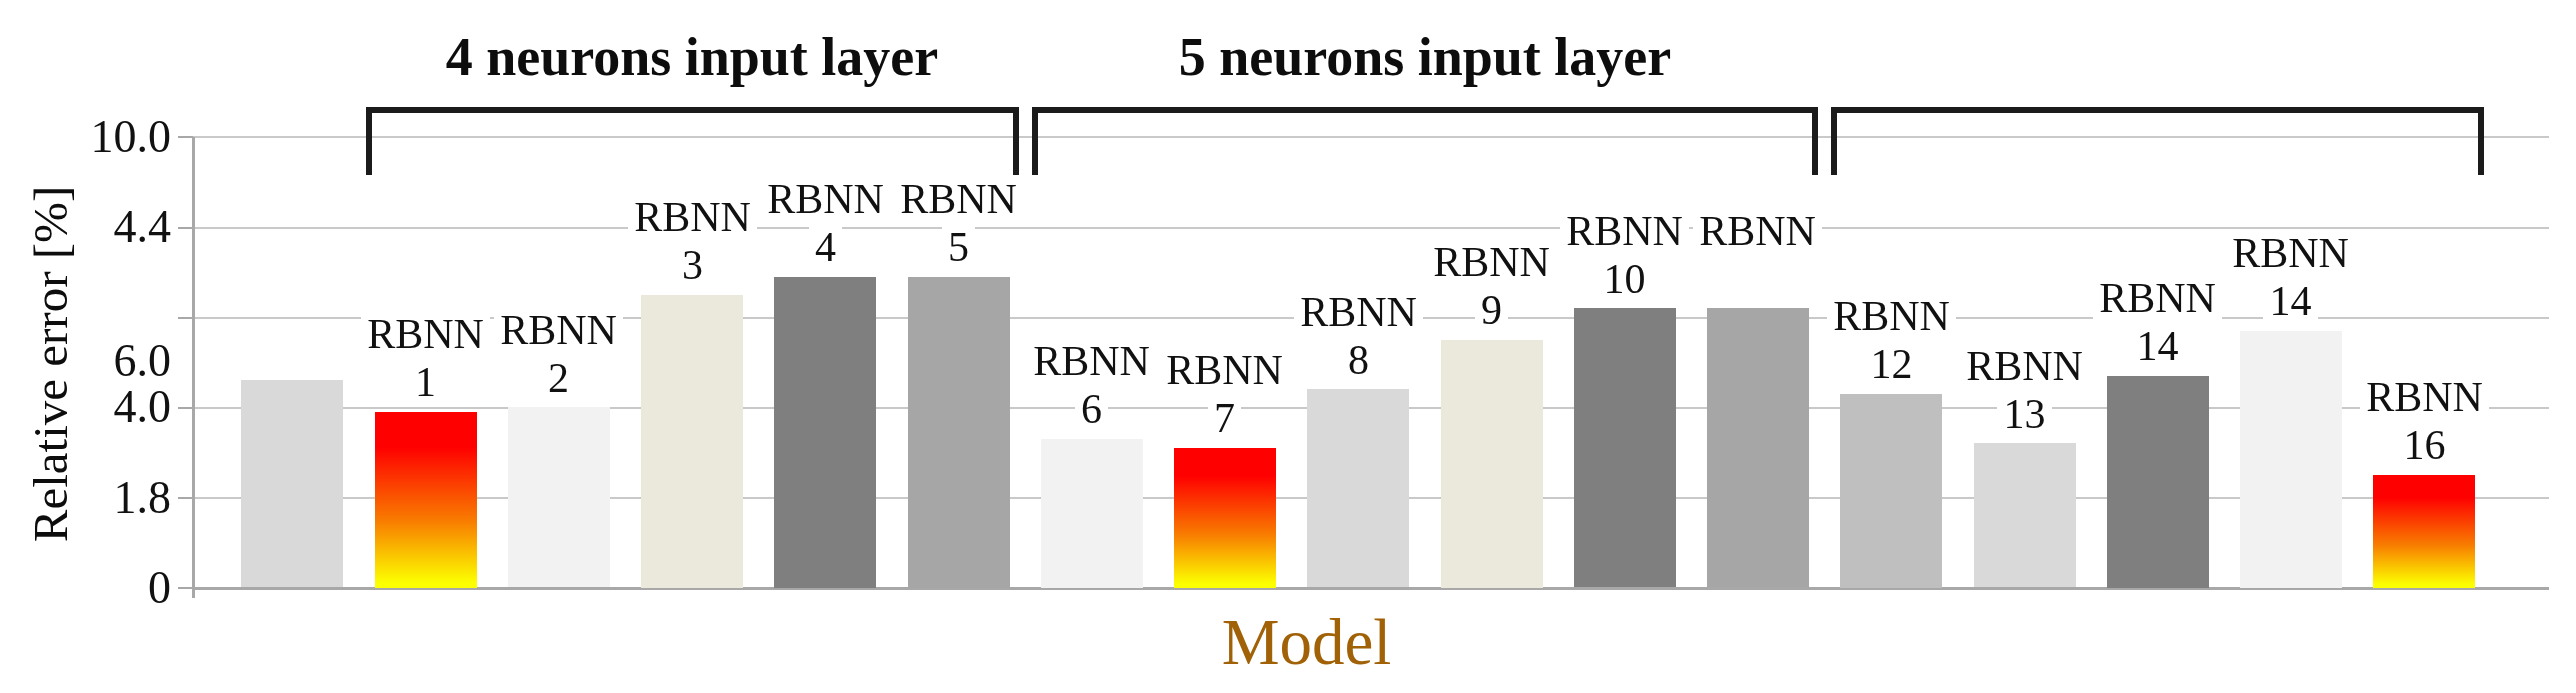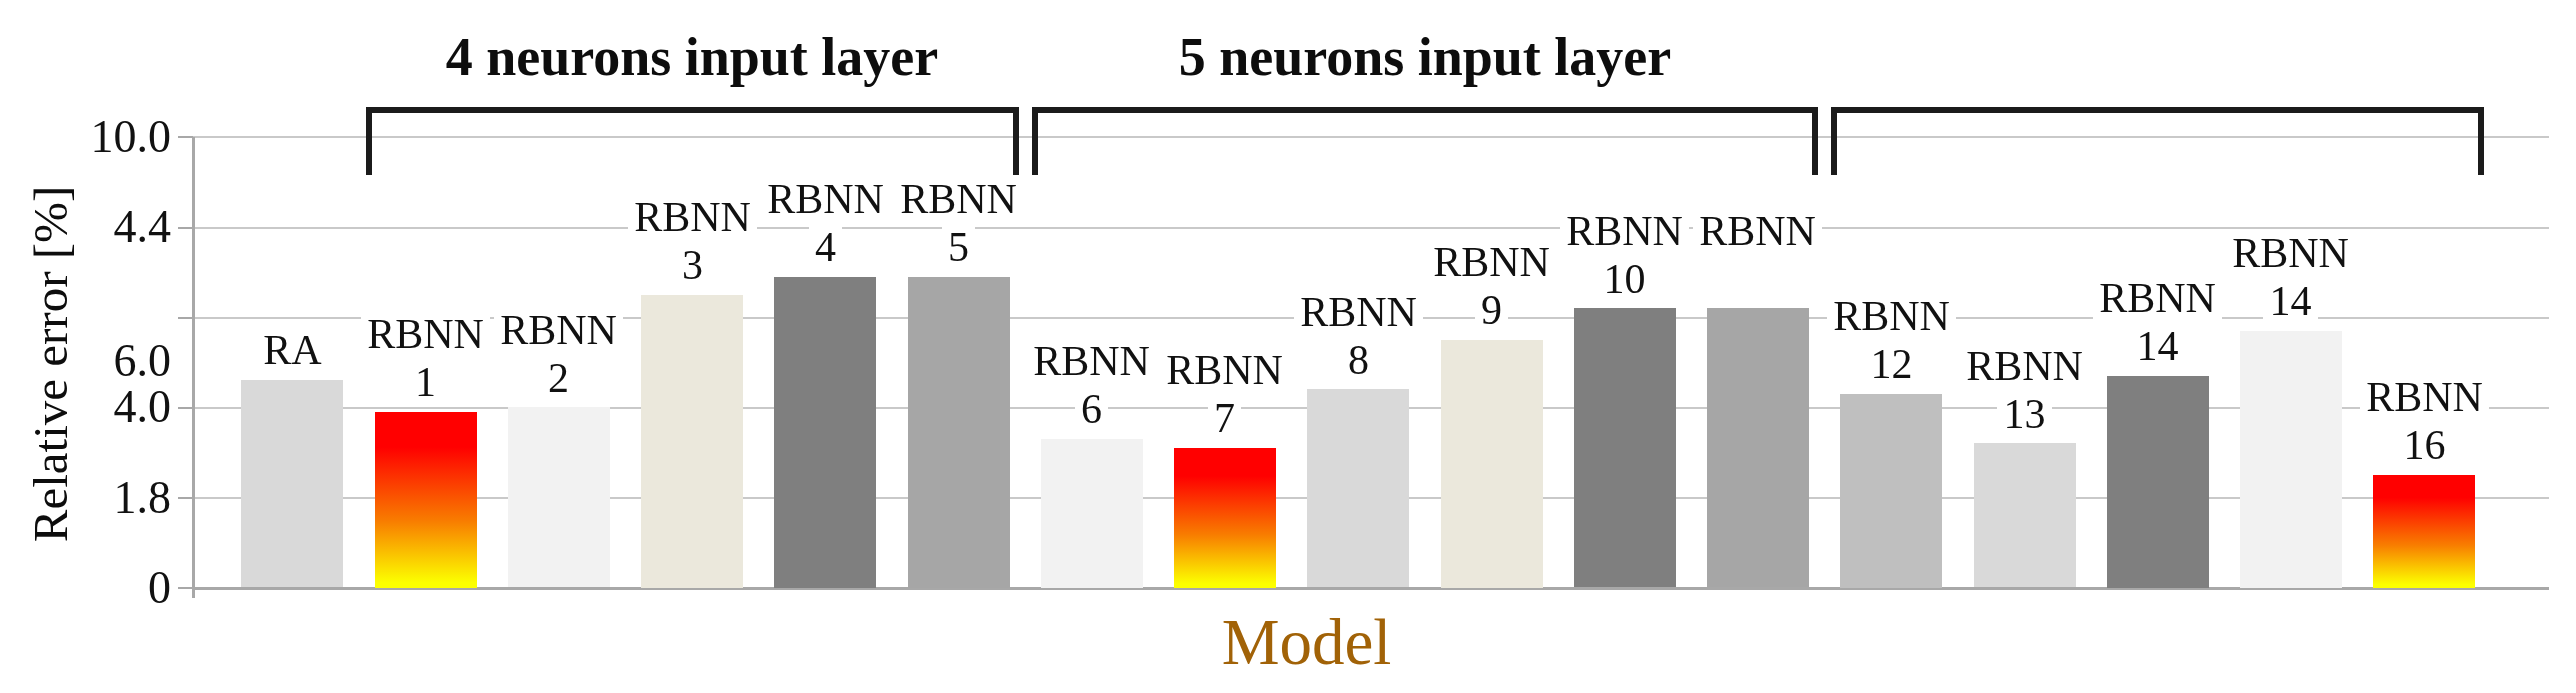--- a/index.html
+++ b/index.html
@@ -56,23 +56,20 @@
       <div class="y-tick" style="left: 178px; top: 407px;"></div>
       <div class="y-tick-label" style="left: 49px; top: 387px;">4.0</div>
       <div class="gridline" style="left: 193px; top: 497px; width: 2356px;"></div>
       <div class="y-tick" style="left: 178px; top: 497px;"></div>
       <div class="y-tick-label" style="left: 49px; top: 478px;">1.8</div>
       <div class="baseline" style="left: 193px; top: 587px; width: 2356px;"></div>
       <div class="y-tick" style="left: 178px; top: 587px;"></div>
       <div class="y-tick-label" style="left: 49px; top: 568px;">0</div>
       <div class="y-axis-line" style="left: 192px; top: 137px; height: 461px;"></div>
       <div class="bar" style="left: 241px; top: 380px; width: 102px; height: 207px; background: rgb(217, 217, 217);"></div>
-      <div class="bar-label" style="left: 183px; top: 326px; width: 219px;">
-        <div class="lbl-line"><span>RA</span></div>
-      </div>
       <div class="bar" style="left: 375px; top: 412px; width: 102px; height: 176px; background: linear-gradient(rgb(255, 0, 0) 0%, rgb(255, 0, 0) 20%, rgb(248, 125, 0) 62%, rgb(252, 255, 0) 97%);"></div>
       <div class="bar-label" style="left: 316px; top: 310px; width: 219px;">
         <div class="lbl-line"><span>RBNN</span></div>
         <div class="lbl-line"><span>1</span></div>
       </div>
       <div class="bar" style="left: 508px; top: 407px; width: 102px; height: 180px; background: rgb(242, 242, 242);"></div>
       <div class="bar-label" style="left: 449px; top: 306px; width: 219px;">
         <div class="lbl-line"><span>RBNN</span></div>
         <div class="lbl-line"><span>2</span></div>
       </div>

